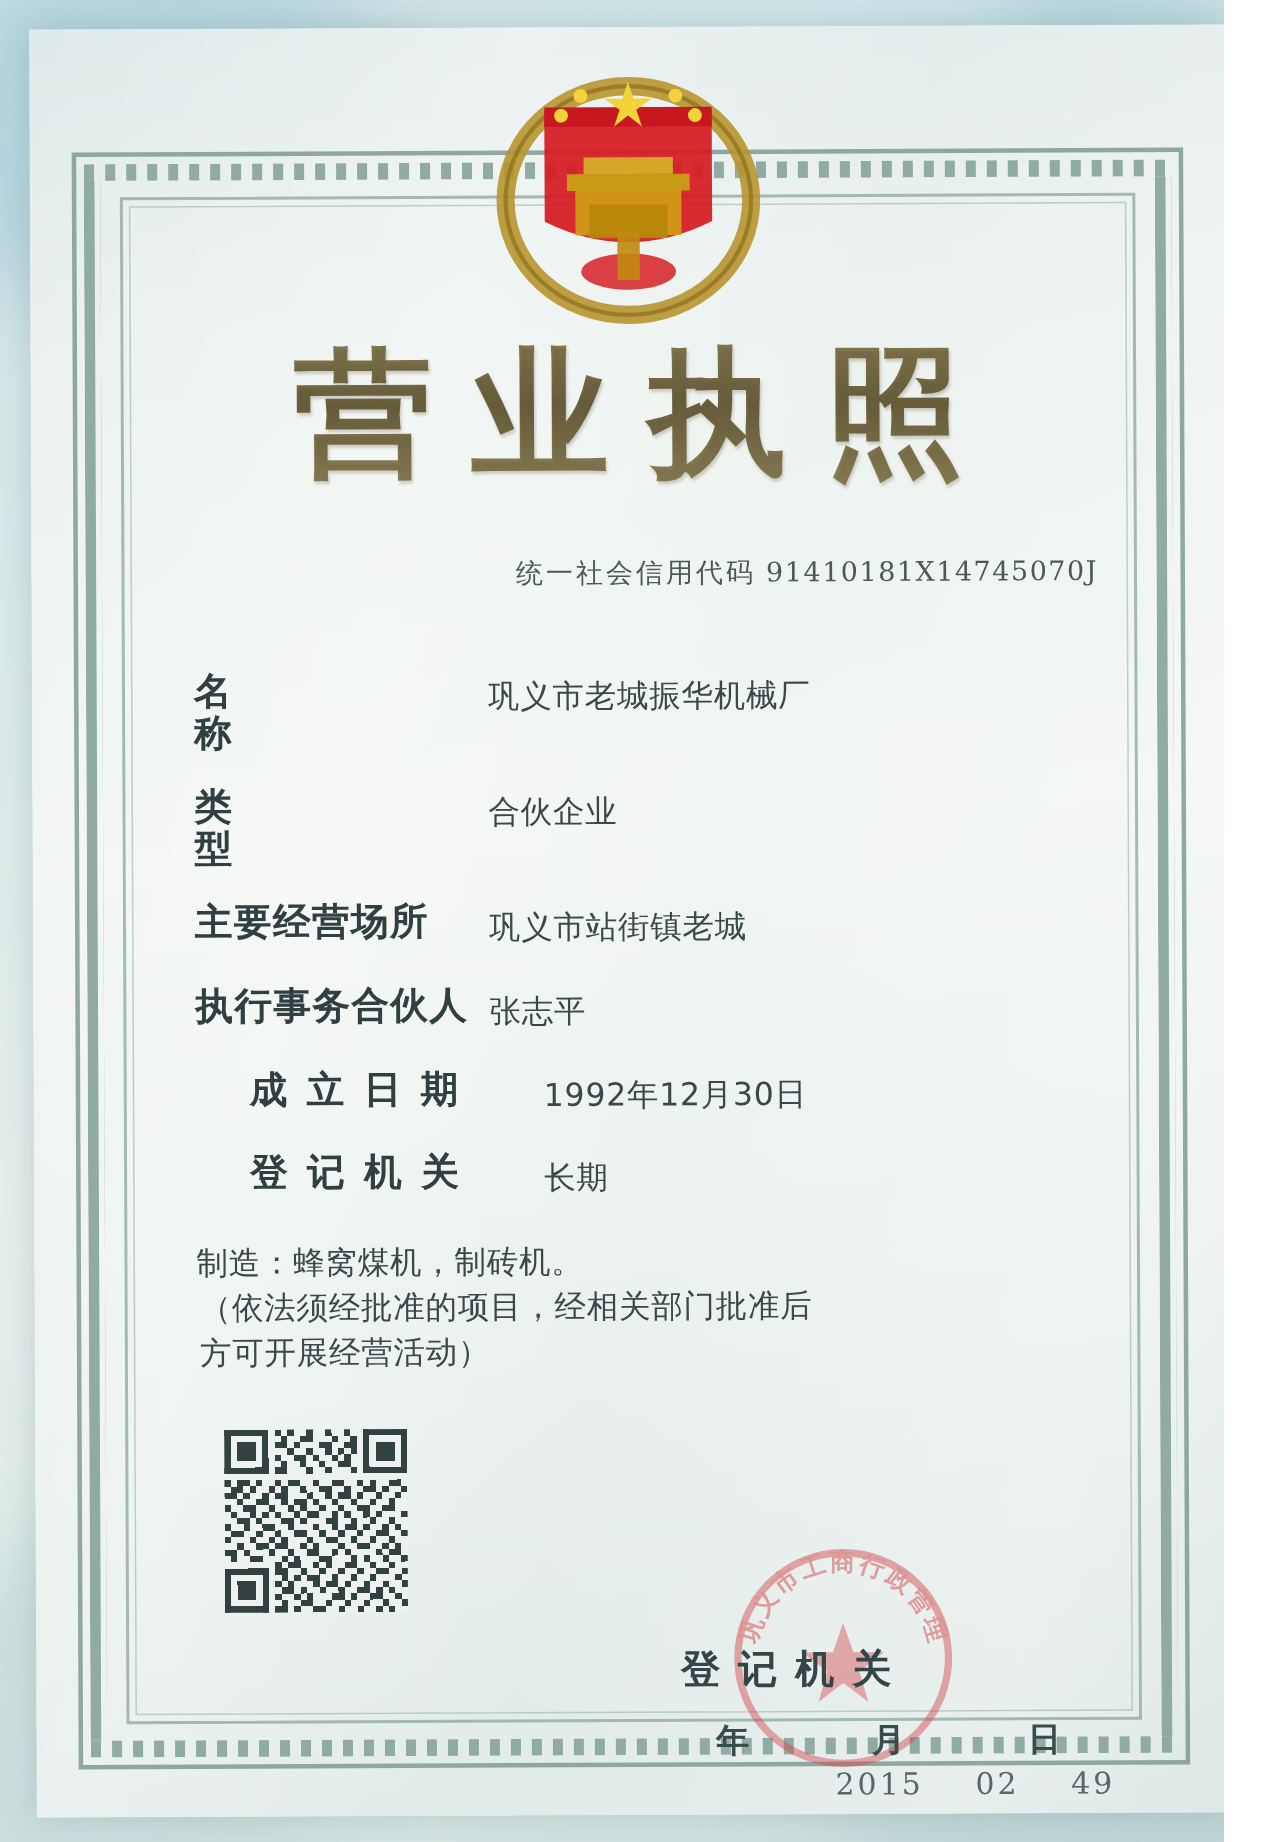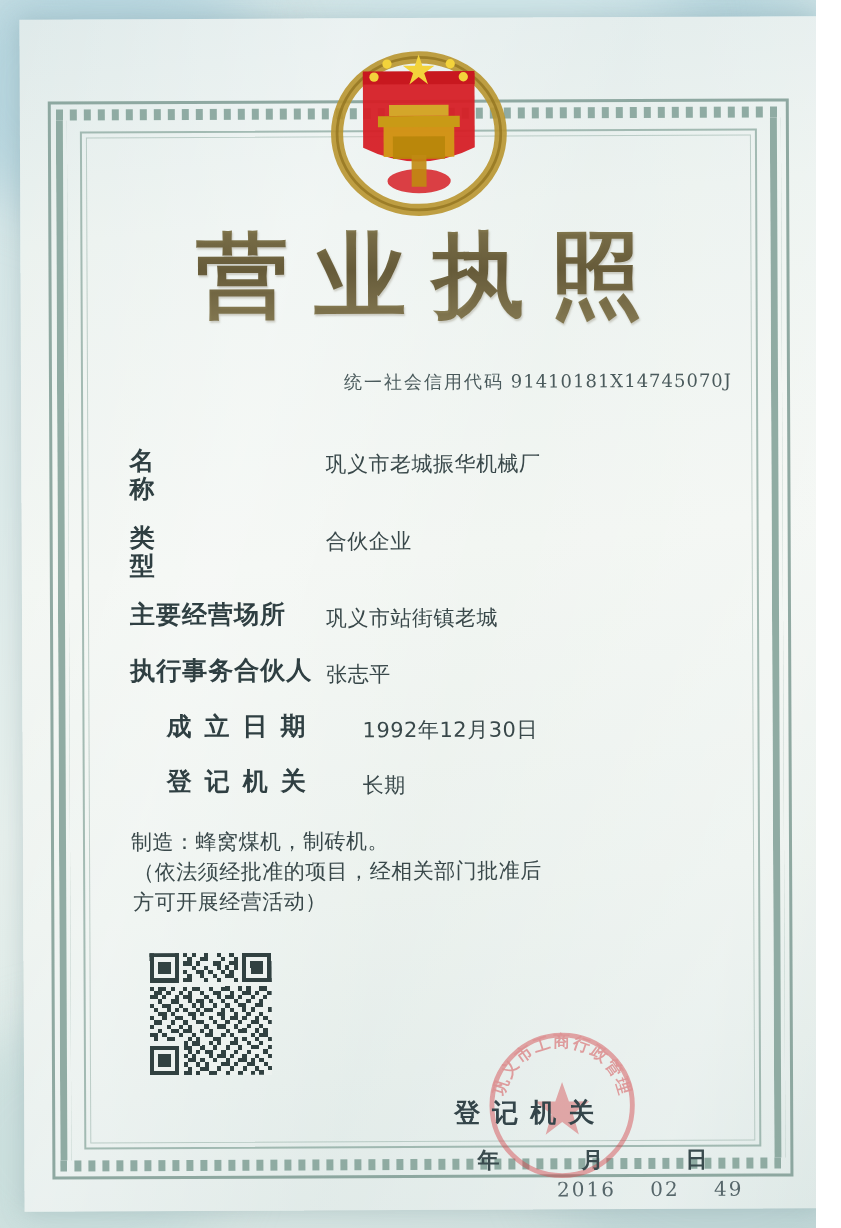--- a/index.html
+++ b/index.html
@@ -549,18 +549,18 @@
         <path id="sealArc" d="M 20 80 A 60 60 0 0 1 140 80" fill="none"></path>
         <text font-family="DejaVu Sans, sans-serif" font-size="17" font-weight="bold" fill="#d4484c" opacity="0.9" letter-spacing="2">
           <textPath href="#sealArc" startOffset="5%">巩义市工商行政管理局</textPath>
         </text>
       </svg>
     </div>
 
     <div class="registry">登记机关</div>
     <div class="date-labels">年　月　日</div>
     <div class="date-values">
-      <span>2016</span>
+      <span>2015</span>
       <span>02</span>
       <span>49</span>
     </div>
   </div>
 </div>
 
 </body></html>

